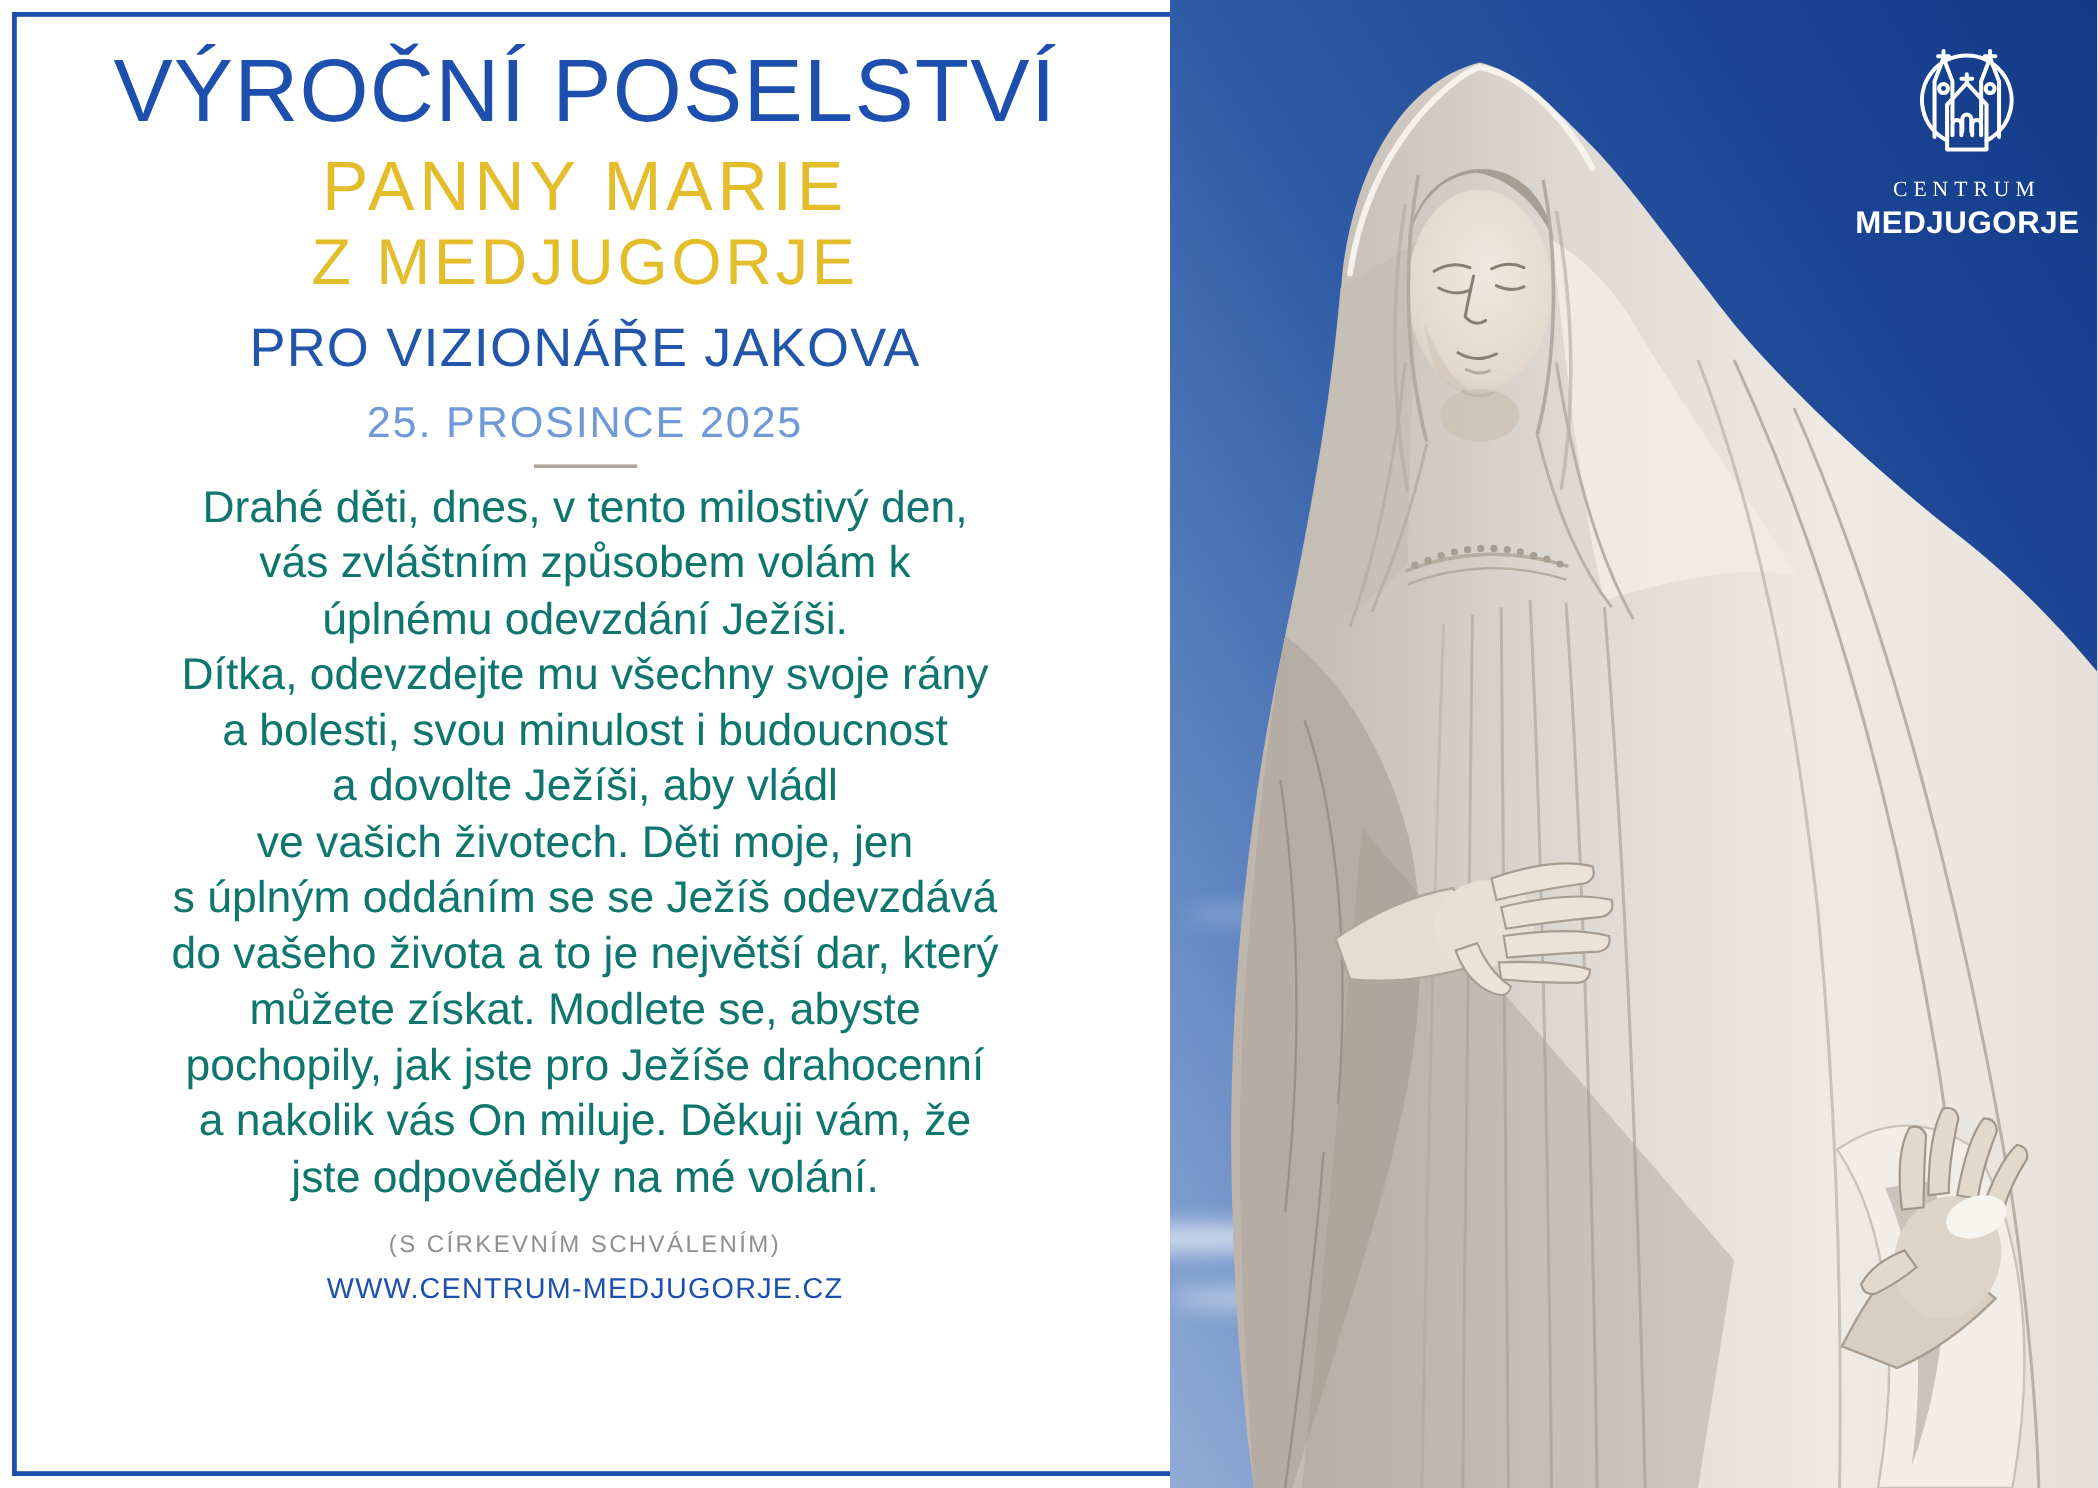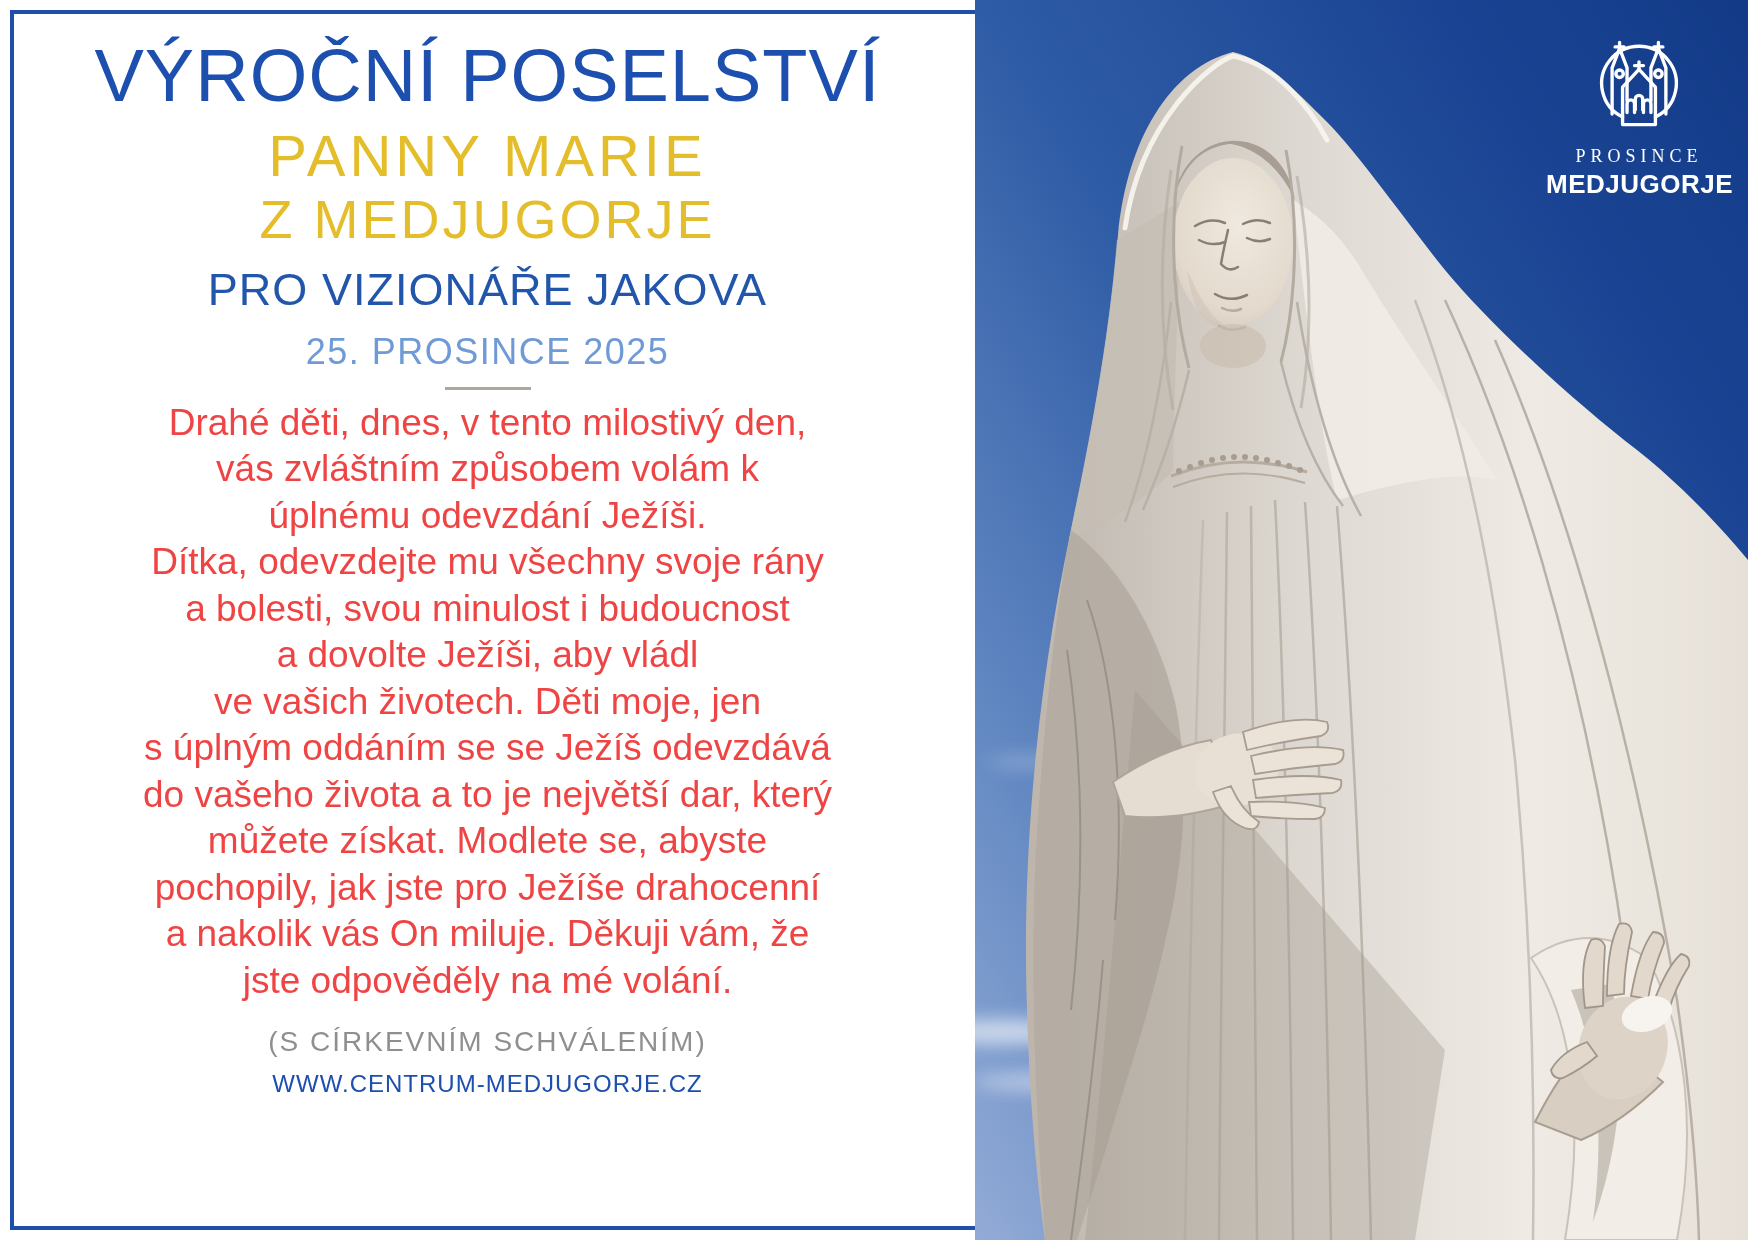--- a/index.html
+++ b/index.html
@@ -34,25 +34,25 @@
     margin-top:16px;font-size:45px;line-height:1.1;letter-spacing:1px;
     color:#2256ab;font-weight:400;
   }
   .date{
     margin-top:16px;font-size:36px;letter-spacing:1.5px;color:#6f9ad7;
   }
   .divider{
     margin:14px auto 0 auto;width:86px;height:3px;background:#b0a79c;
   }
   .message{
-    margin-top:10px;font-size:37px;line-height:46.5px;color:#ef4444;
+    margin-top:10px;font-size:37px;line-height:46.5px;color:#0f766e;
     white-space:pre-line;
   }
   .approval{
-    margin-top:22px;font-size:28px;letter-spacing:2px;color:#8f8f8f;
+    margin-top:22px;font-size:20px;letter-spacing:2px;color:#8f8f8f;
   }
   .website{
     margin-top:12px;font-size:24px;letter-spacing:1px;color:#1d4fae;
     font-weight:400;text-decoration:none;display:inline-block;
   }
   
   .photo{
     position:absolute;left:975px;top:0;width:773px;height:1240px;z-index:1;
   }
   .photo svg{display:block;}
@@ -286,15 +286,15 @@
       <circle cx="106" cy="64" r="5"></circle>
 
       <path d="M 58,132 L 58,82 L 80,58 L 102,82 L 102,132 Z"></path>
       <path d="M 80,48 L 80,58 M 74,53 L 86,53"></path>
 
       <path d="M 64,116 L 64,104 A 5,5 0 0 1 74,104 L 74,116"></path>
       <path d="M 75,112 L 75,98 A 5,5 0 0 1 85,98 L 85,112"></path>
       <path d="M 86,116 L 86,104 A 5,5 0 0 1 96,104 L 96,116"></path>
     </g>
   </svg>
-  <div class="logo-line1">PROSINCE</div>
+  <div class="logo-line1">CENTRUM</div>
   <div class="logo-line2">MEDJUGORJE</div>
 </div>
 
 </body></html>

